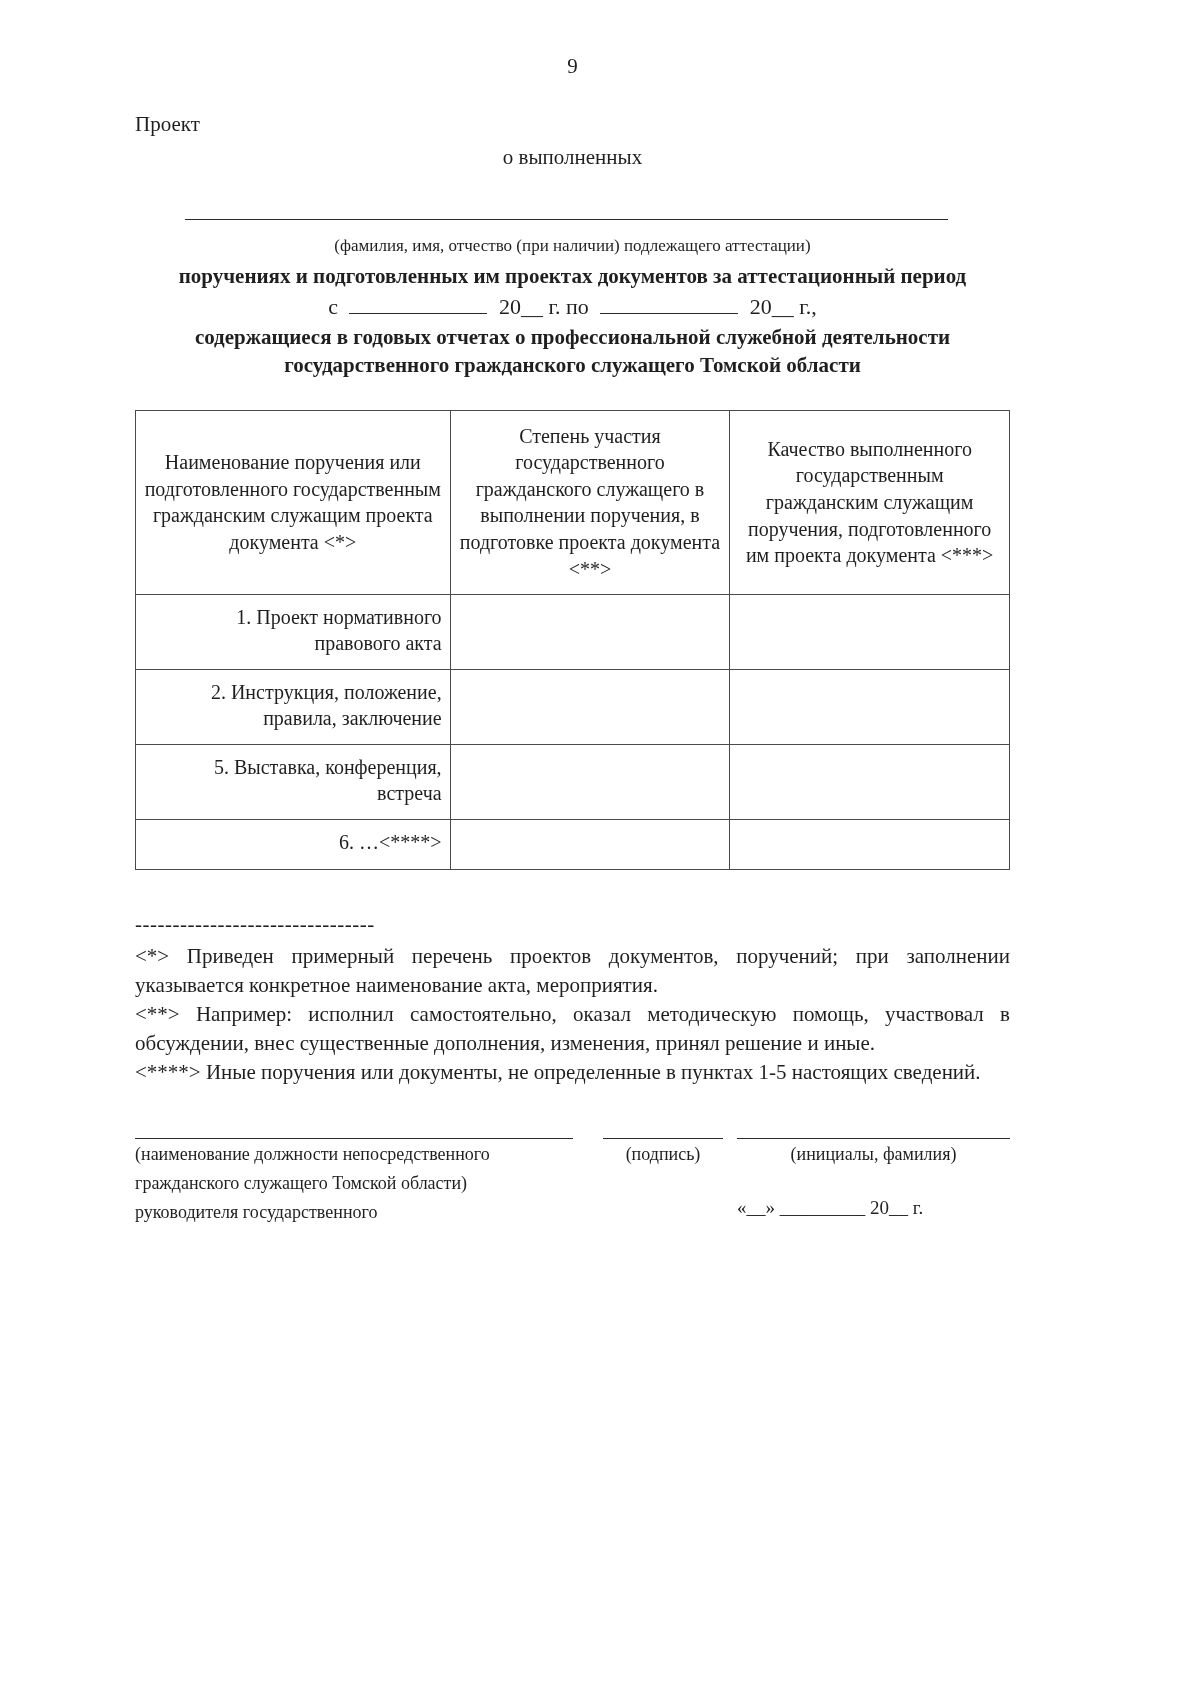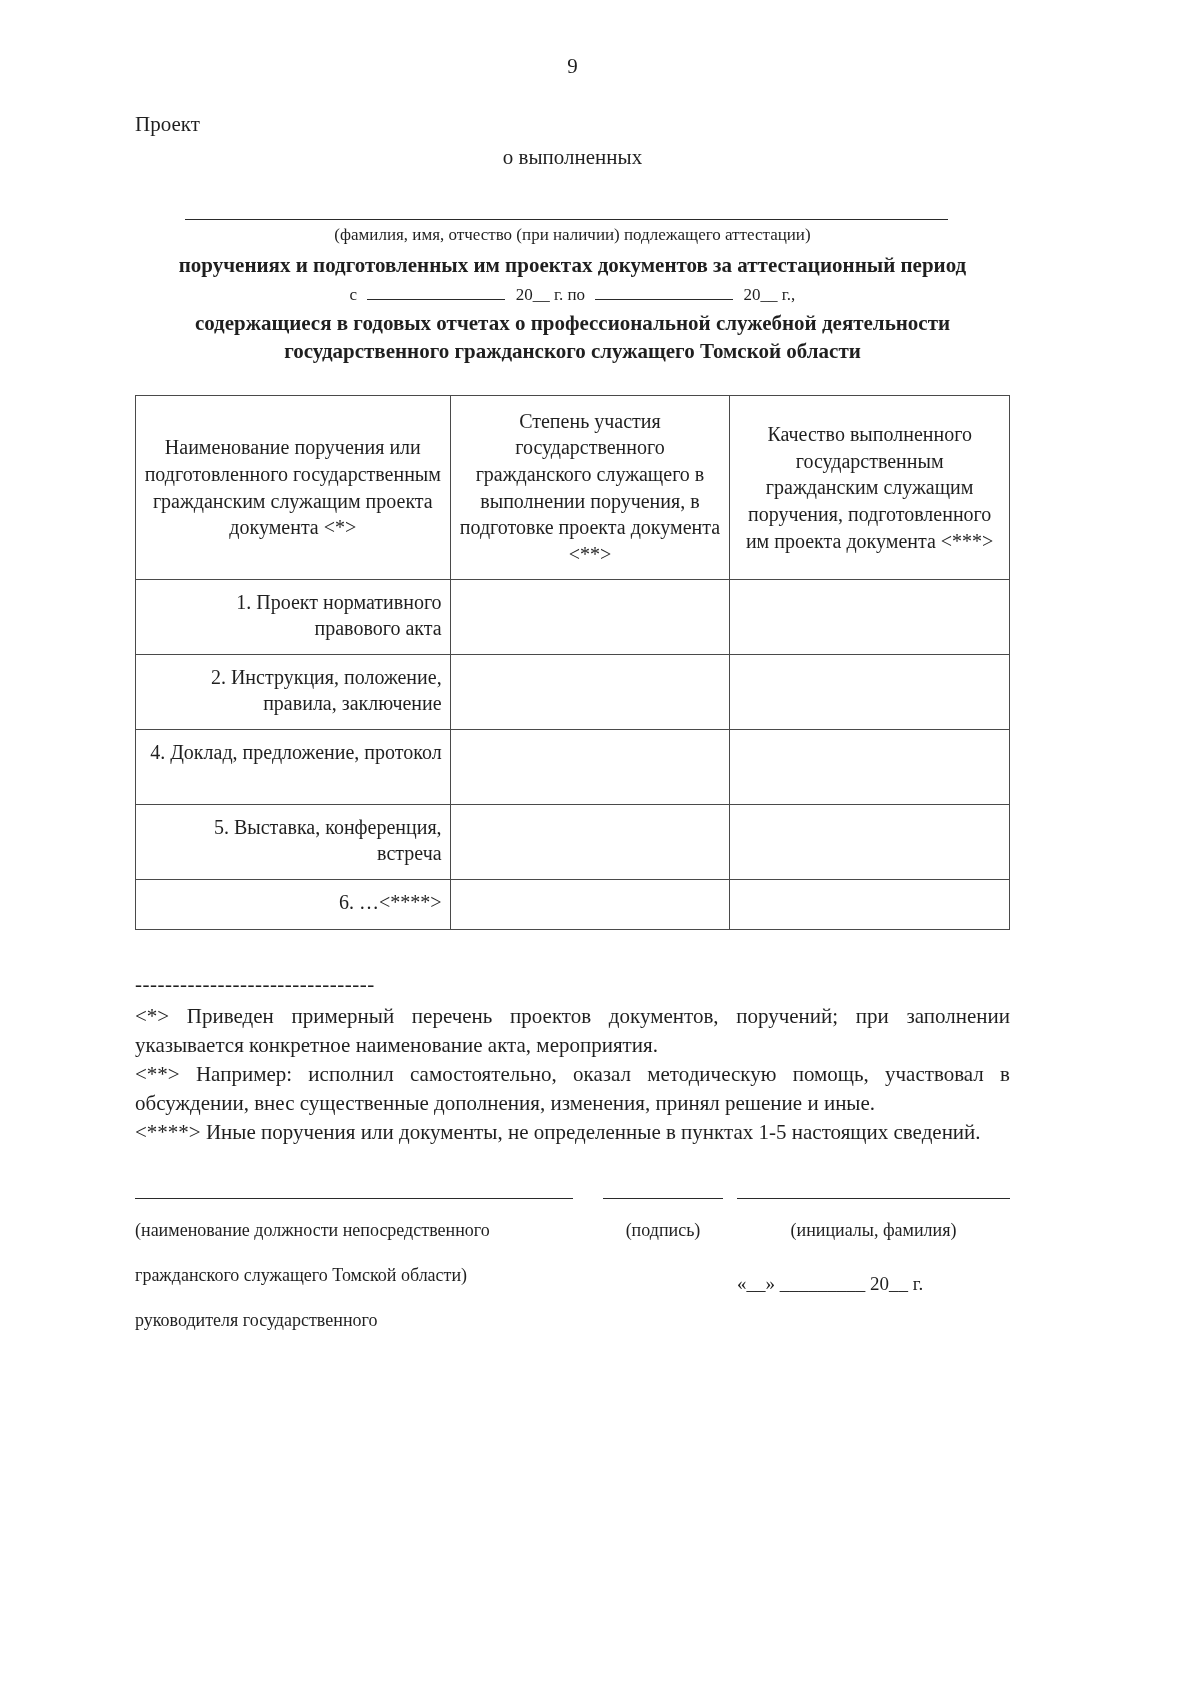--- a/index.html
+++ b/index.html
@@ -40,32 +40,32 @@
     }
     .name-blank {
       border-bottom: 1px solid #2a2a2a;
       height: 24px;
       margin: 24px 62px 0 50px;
     }
     .name-caption {
       text-align: center;
       font-size: 17px;
       line-height: 23px;
-      margin-top: 3px;
+      margin-top: 14px;
       margin-bottom: 5px;
     }
     .subtitle-line {
       text-align: center;
       font-size: 21px;
       line-height: 1.34;
       font-weight: bold;
     }
     .period-line {
       text-align: center;
-      font-size: 17px;
+      font-size: 22px;
       line-height: 1.34;
       margin: 2px 0;
     }
     .blank-date {
       display: inline-block;
       width: 138px;
       height: 19px;
       border-bottom: 1px solid #2a2a2a;
       margin: 0 6px;
       vertical-align: baseline;
@@ -122,21 +122,21 @@
     .sig-col-sign { width: 120px; }
     .sig-gap-2 { width: 14px; }
     .sig-col-name { width: 273px; }
     .sig-line {
       border-bottom: 1px solid #2a2a2a;
       height: 20px;
     }
     .sig-caption {
       font-size: 18px;
       line-height: 27px;
-      margin-top: 18px;
+      margin-top: 2px;
     }
     .sig-caption.center { text-align: center; }
     .sig-date {
       font-size: 19px;
       line-height: 27px;
       margin-top: 26px;
       text-align: left;
       white-space: pre;
     }
   </style>
@@ -184,25 +184,20 @@
       </tr>
     </thead>
     <tbody>
       <tr class="row-2line">
         <td>1. Проект нормативного правового акта</td>
         <td></td>
         <td></td>
       </tr>
       <tr class="row-2line">
         <td>2. Инструкция, положение, правила, заключение</td>
-        <td></td>
-        <td></td>
-      </tr>
-      <tr class="row-2line">
-        <td>4. Доклад, предложение, протокол</td>
         <td></td>
         <td></td>
       </tr>
       <tr class="row-2line">
         <td>5. Выставка, конференция, встреча</td>
         <td></td>
         <td></td>
       </tr>
       <tr class="row-1line">
         <td>6. …&lt;****&gt;</td>

